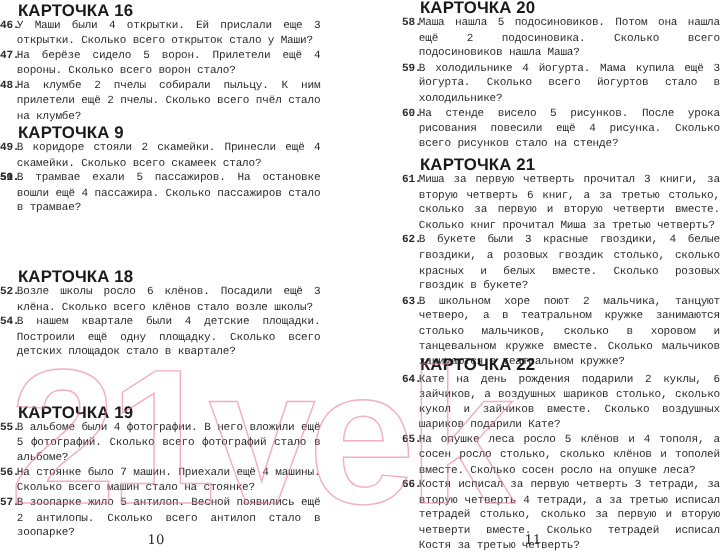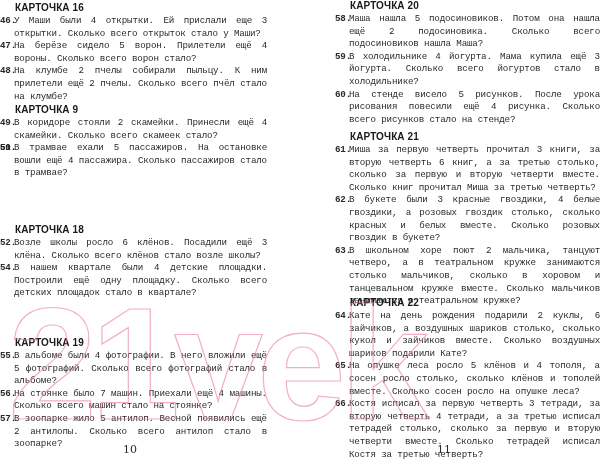--- a/index.html
+++ b/index.html
@@ -2,21 +2,21 @@
 <html><head>
 <meta charset="utf-8">
 <style>
   html, body { margin:0; padding:0; }
   body { width:600px; height:467px; background:#fff; position:relative; overflow:hidden;
          font-family:"DejaVu Serif", serif; color:#2a2a2a; }
   .page { position:absolute; top:0; height:467px; }
   .left { left:0; width:300px; }
   .right { left:300px; width:300px; }
   .card { position:absolute; }
-  .card-title { font-family:"Liberation Sans", sans-serif; font-weight:bold; font-size:10px;
+  .card-title { font-family:"Liberation Sans", sans-serif; font-weight:bold; font-size:14px;
                 letter-spacing:0.1px; color:#1a1a1a; margin:0 0 1px 0; line-height:12px; }
   .prob { position:relative; font-size:9.2px; line-height:12.6px; text-align:justify;
           padding-left:14px; margin:0; letter-spacing:-0.15px;font-family:Liberation Mono, monospace; }
   .num { position:absolute; left:0; top:0; font-weight:bold; }
   .left .card { left:0; width:267px; }
   .left .card-title { padding-left:15px; }
   .right .card { left:0; width:300px; }
   .right .card-title { padding-left:50px; }
   .right .prob { margin-left:35px; padding-left:14px; width:251px; }
   .pagenum { position:absolute; top:443px; font-size:11px; font-family:"DejaVu Serif", serif; }

